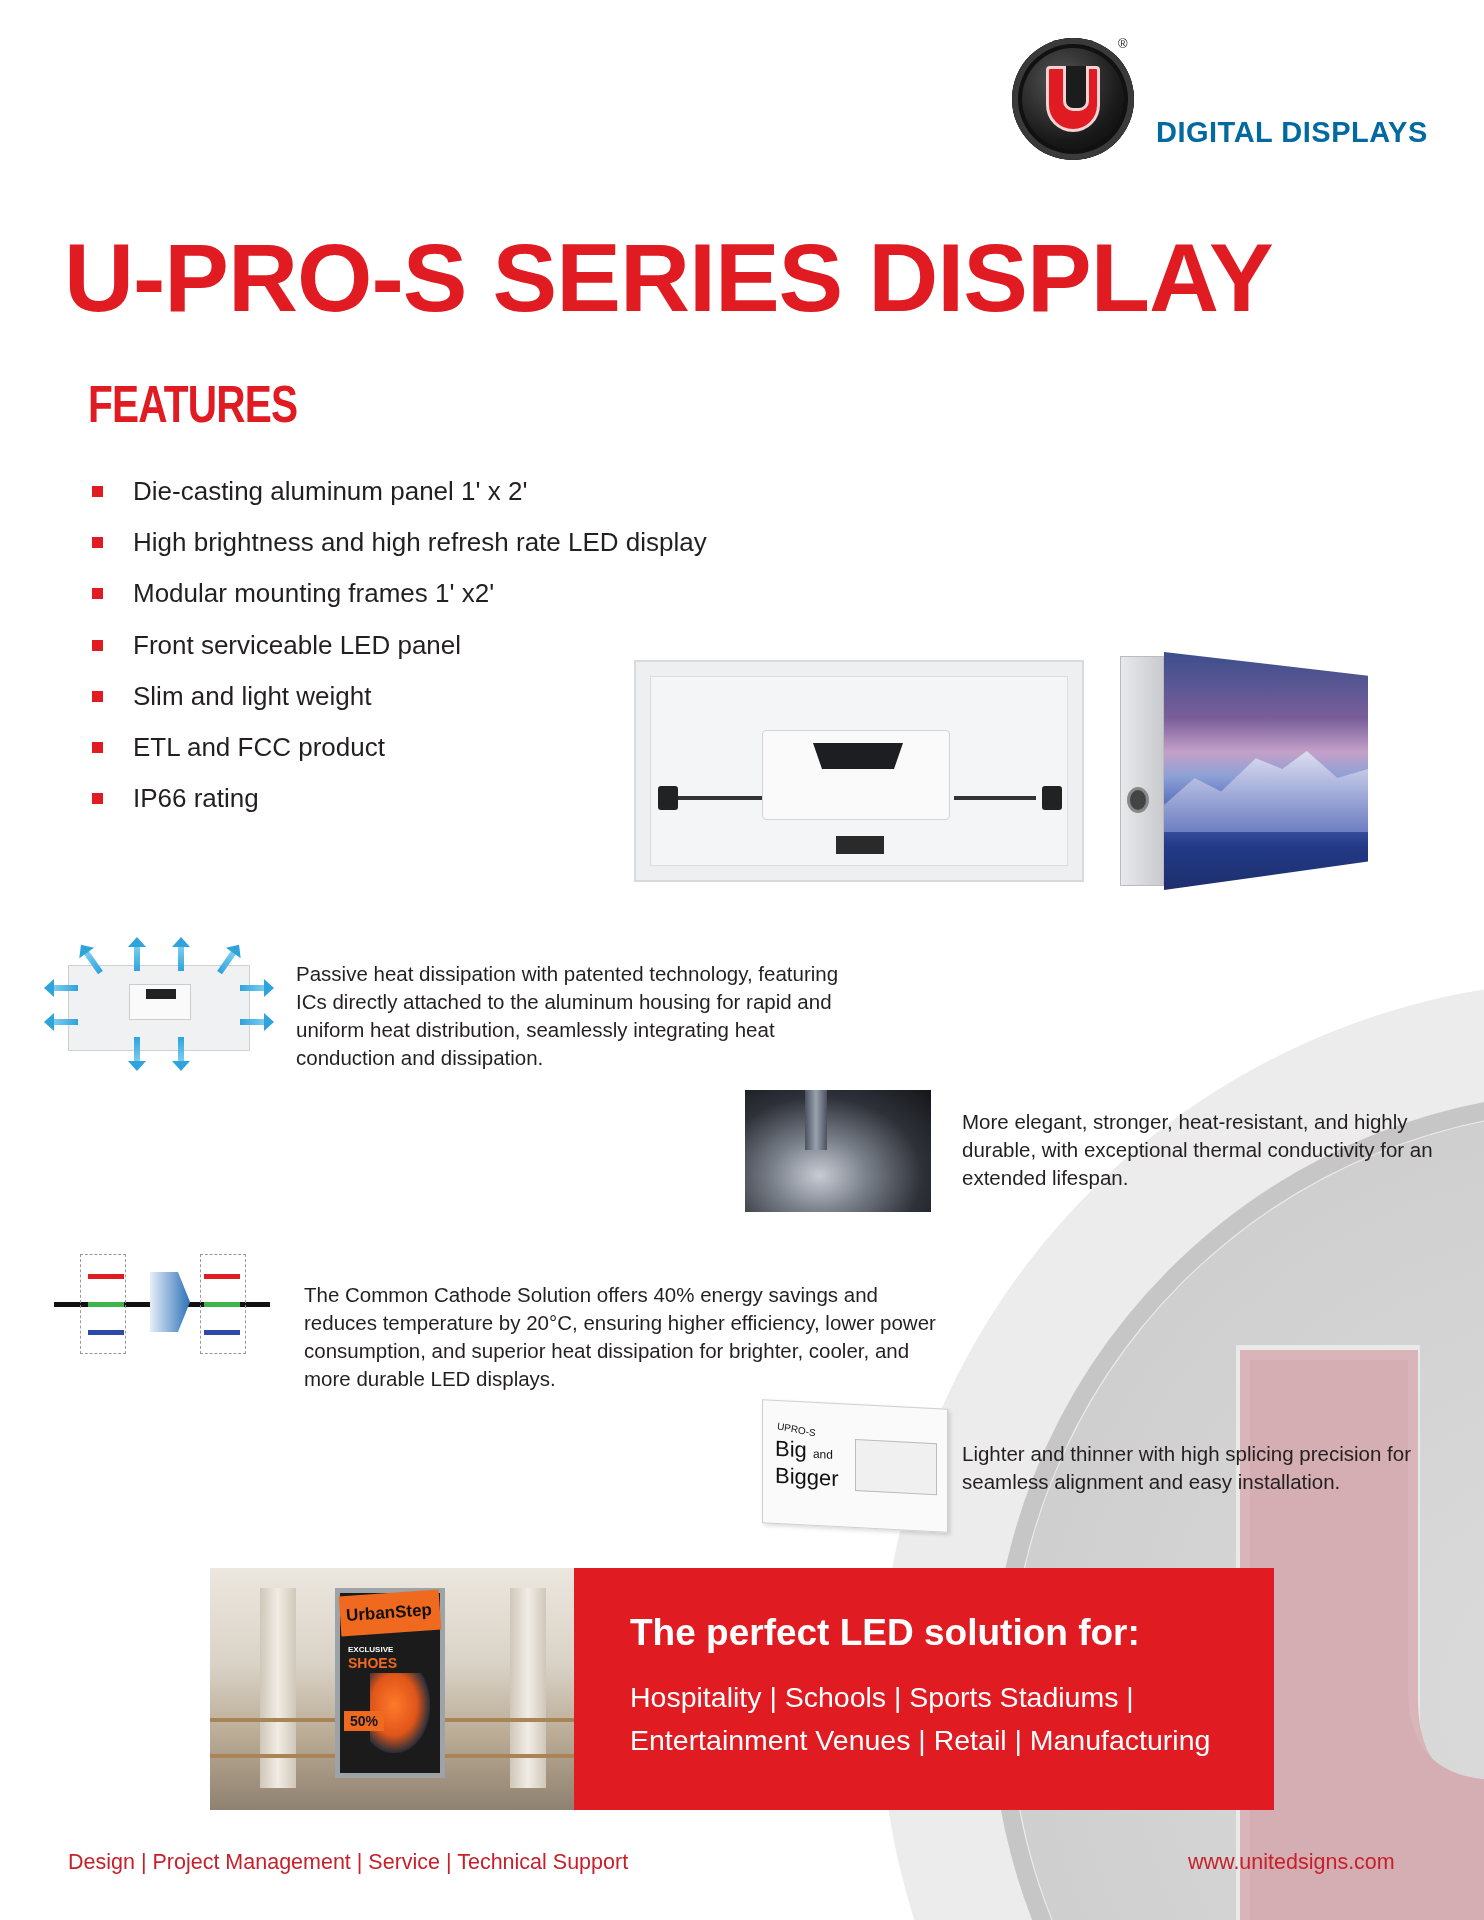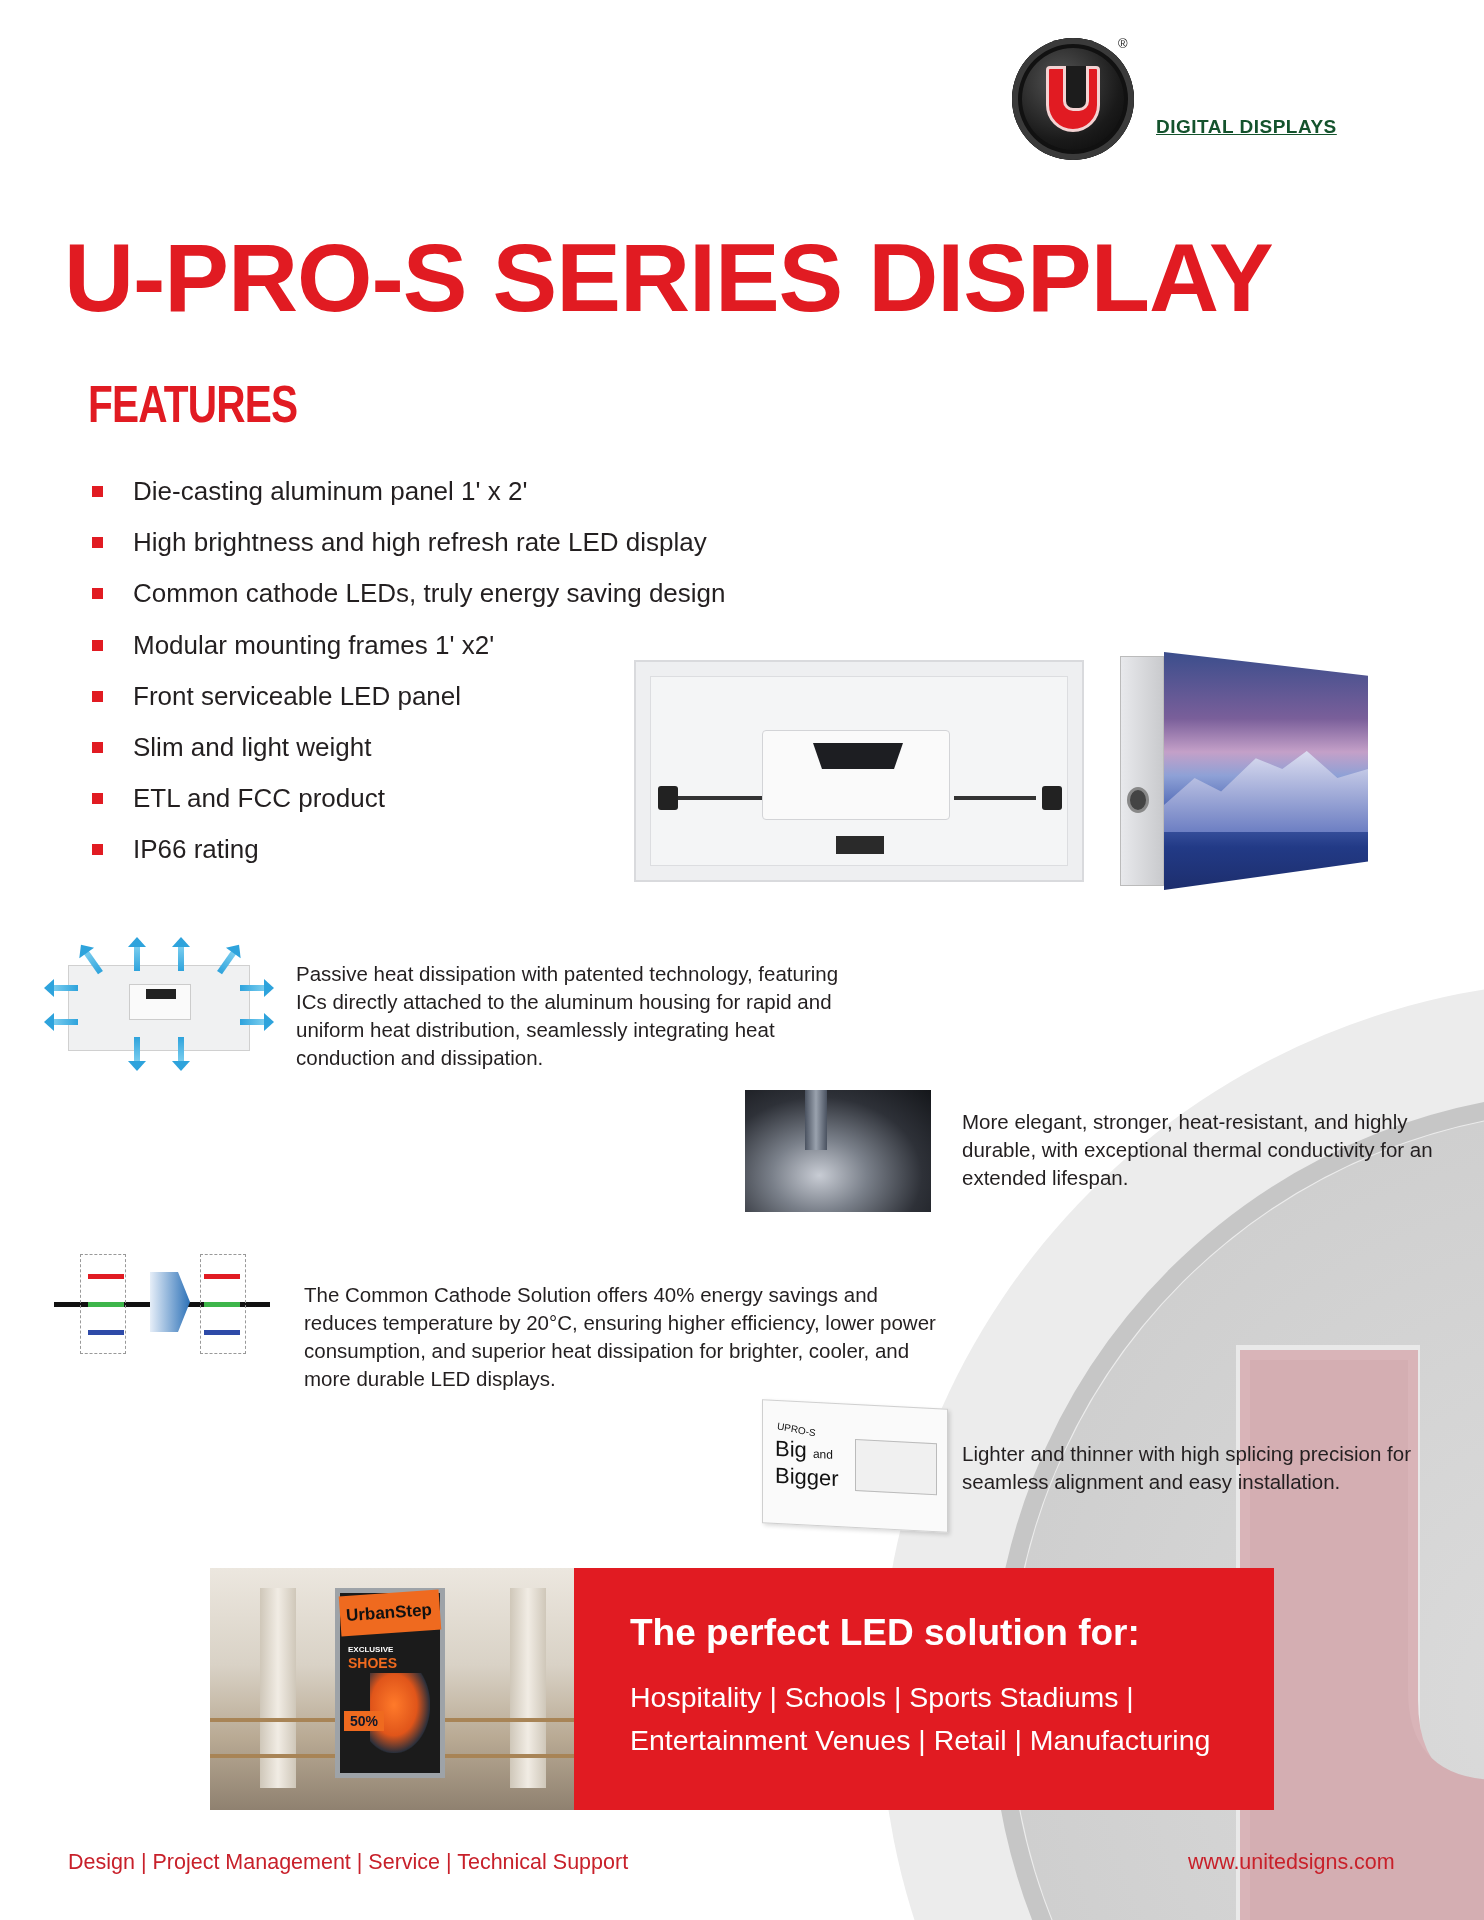--- a/index.html
+++ b/index.html
@@ -13,21 +13,21 @@
     .logo { position: absolute; left: 1012px; top: 38px; width: 440px; height: 124px; z-index: 2; }
     .logo-badge { position: absolute; left: 0; top: 0; width: 122px; height: 122px; border-radius: 50%;
       background: radial-gradient(circle at 40% 35%, #555 0%, #1a1a1a 55%, #000 100%);
       box-shadow: inset 0 0 0 6px #3a3a3a, inset 0 0 0 10px #111; }
     .logo-badge .u { position: absolute; left: 34px; top: 28px; width: 54px; height: 66px;
       background: #e11b22; border: 3px solid #f3d3d3; border-radius: 4px 4px 27px 27px; }
     .logo-badge .u::after { content: ""; position: absolute; left: 14px; top: -3px; width: 20px; height: 42px;
       background: #1c1c1c; border: 3px solid #f3d3d3; border-top: none; border-radius: 0 0 10px 10px; }
     .logo-reg { position: absolute; left: 106px; top: -2px; font-size: 13px; color: #222; }
     .logo-title { position: absolute; left: 142px; top: 22px; font-size: 44px; font-weight: bold; color: #e11b22; letter-spacing: -1px; font-family: "Liberation Sans", sans-serif; }
-    .logo-sub { position: absolute; left: 144px; top: 78px; font-size: 19px; font-weight: bold; color: #14532d; letter-spacing: 0.5px; text-decoration: underline; }
+    .logo-sub { position: absolute; left: 144px; top: 78px; font-size: 29px; font-weight: bold; color: #0369a1; letter-spacing: 0.5px; }
 
     .main-title { position: absolute; left: 64px; top: 222px; font-size: 97px; font-weight: bold; color: #e11b22; letter-spacing: -1px; white-space: nowrap; z-index: 2; }
     .features-heading { position: absolute; left: 88px; top: 374px; font-size: 52px; font-weight: bold; color: #e11b22; transform: scaleX(0.78); transform-origin: left top; letter-spacing: -1px; z-index: 2; }
 
     .features { position: absolute; left: 92px; top: 466px; list-style: none; z-index: 2; }
     .features li { height: 51.2px; display: flex; align-items: center; font-size: 26px; color: #231f20; }
     .features .bullet { width: 11px; height: 11px; background: #e11b22; margin-right: 30px; flex: none; }
 
     
     .panel-back { position: absolute; left: 634px; top: 660px; width: 450px; height: 222px; background: #eeeff1; border: 2px solid #d9dadd; z-index: 2; }
@@ -131,24 +131,20 @@
   <li>
       <span class="bullet"></span>
       <span>Die-casting aluminum panel 1' x 2'</span>
     </li>
   <li>
       <span class="bullet"></span>
       <span>High brightness and high refresh rate LED display</span>
     </li>
   <li>
       <span class="bullet"></span>
-      <span>Common cathode LEDs, truly energy saving design</span>
-    </li>
-  <li>
-      <span class="bullet"></span>
       <span>Modular mounting frames 1' x2'</span>
     </li>
   <li>
       <span class="bullet"></span>
       <span>Front serviceable LED panel</span>
     </li>
   <li>
       <span class="bullet"></span>
       <span>Slim and light weight</span>
     </li>

